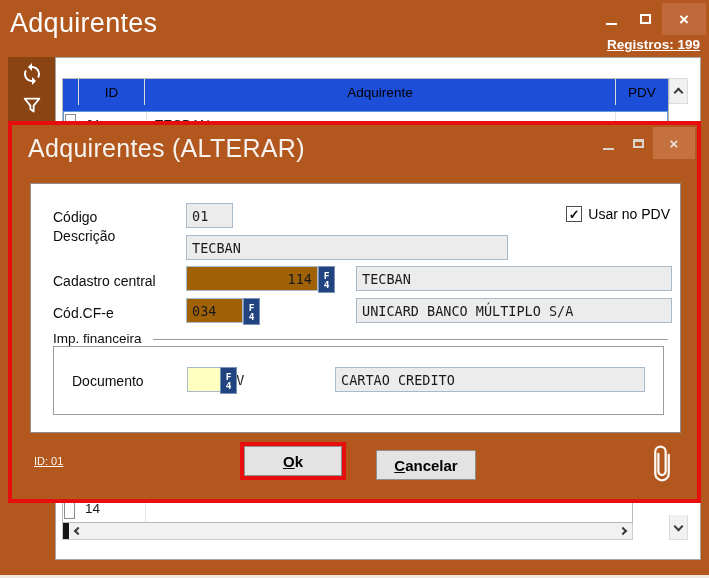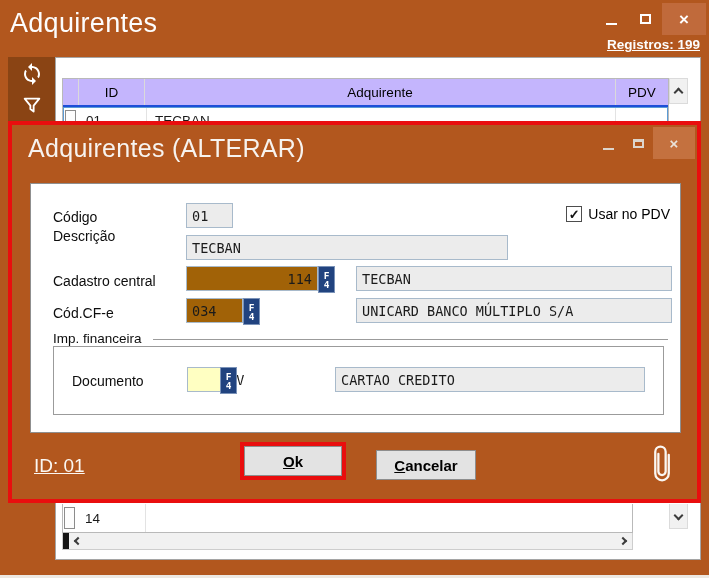--- a/index.html
+++ b/index.html
@@ -23,33 +23,33 @@
   .mw-registros{position:absolute;top:37px;right:9px;font-size:13.5px;font-weight:600;color:#FDFDFD;text-decoration:underline;}
 
   .mw-sidebar{position:absolute;left:8px;top:57px;width:47px;height:64px;background:#8A4414;}
   .sb-icon{position:absolute;left:11px;width:26px;height:26px;display:flex;align-items:center;justify-content:center;}
 
   .mw-content{position:absolute;left:55px;top:57px;width:646px;height:503px;background:#fff;border:1px solid #A5A5A5;box-sizing:border-box;}
 
   
   .tbl-top{position:absolute;left:6px;top:20px;right:12px;display:flex;align-items:flex-start;}
   .tbl-main{flex:1;border:1px solid #B9B9B9;}
-  .tbl-header{display:flex;height:26px;background:#c4b5fd;border-bottom:2px solid #1d4ed8;}
+  .tbl-header{display:flex;height:26px;background:#1d4ed8;border-bottom:6px solid #1d4ed8;}
   .th{display:flex;align-items:center;justify-content:center;font-size:13.5px;color:#000;border-right:1px solid #DADADA;box-sizing:border-box;}
   .c-sel{width:16px;}.c-id{width:66px;}.c-name{flex:1;}.c-pdv{width:52px;border-right:none;}
   .tbl-row{display:flex;height:26px;background:#fff;font-size:13.5px;color:#1a1a1a;align-items:center;}
   .row-selected{border:1px solid #5B9BD5;box-sizing:border-box;height:27px;}
   .td{display:flex;align-items:center;height:100%;box-sizing:border-box;}
   .td.c-id{padding-left:6px;}
   .td.c-name{padding-left:8px;border-left:1px solid #E3E3E3;}
   .td.c-pdv{border-left:1px solid #E3E3E3;}
   .row-indicator{display:block;width:9px;height:20px;background:#FDFDFD;border:1px solid #8C8C8C;margin-left:1px;}
   .vscroll{width:19px;background:#F1F1F1;border:1px solid #DBDBDB;box-sizing:border-box;display:flex;flex-direction:column;}
   .vs-btn{height:24px;display:flex;align-items:center;justify-content:center;}
-  .tbl-bottom{position:absolute;left:6px;top:446px;right:12px;display:flex;align-items:flex-start;gap:36px;}
+  .tbl-bottom{position:absolute;left:6px;top:436px;right:12px;display:flex;align-items:flex-end;gap:36px;}
   .tb-left{flex:1;display:flex;flex-direction:column;}
   .row14{height:29px;border:1px solid #B9B9B9;border-top:none;box-sizing:border-box;}
   .hscroll{height:17px;background:#F1F1F1;border:1px solid #CDCDCD;border-top:none;display:flex;align-items:center;box-sizing:border-box;}
   .hthumb{width:6px;height:100%;background:#161616;}
   .hs-btn{width:18px;height:100%;display:flex;align-items:center;justify-content:center;}
   .htrack{flex:1;height:100%;}
   .vscroll-b{width:19px;display:flex;flex-direction:column;background:#F1F1F1;border:1px solid #DBDBDB;border-top:none;box-sizing:border-box;}
   .vs-corner{flex:1;}
 
   .chev{display:block;width:7px;height:7px;border-right:2px solid #3c3c3c;border-bottom:2px solid #3c3c3c;box-sizing:border-box;}
@@ -79,21 +79,21 @@
   .f4{position:absolute;width:17px;height:27px;background:#21437F;border:1px solid #7A92B8;box-sizing:border-box;
       display:flex;flex-direction:column;align-items:center;justify-content:center;
       color:#fff;font-family:"DejaVu Sans Mono", monospace;font-weight:bold;font-size:9.5px;line-height:9px;}
   .chk-row{position:absolute;right:10px;top:22px;display:flex;align-items:center;}
   .chk-box{width:16px;height:16px;background:#fff;border:1px solid #4d4d4d;box-sizing:border-box;
            display:flex;align-items:center;justify-content:center;font-size:13px;font-weight:bold;color:#111;line-height:1;}
   .chk-lbl{margin-left:6px;font-size:14px;color:#000000;}
   .grp-line{position:absolute;height:1px;background:#9B9B9B;}
   .grp-box{position:absolute;border:1px solid #9B9B9B;box-sizing:border-box;}
 
-  .id-link{position:absolute;left:22px;top:330px;font-size:19px;color:#FBF7F2;text-decoration:underline;}
+  .id-link{position:absolute;left:22px;top:330px;font-size:11px;color:#FBF7F2;text-decoration:underline;}
   .ok-wrap{position:absolute;left:228px;top:317px;border:4px solid #E90E0E;}
   .btn{background:#E3E3E3;border:1px solid #8E8E8E;box-sizing:border-box;display:flex;align-items:center;justify-content:center;
        font-size:15px;font-weight:bold;color:#000;}
   .btn-ok{width:98px;height:30px;}
   .btn-cancel{position:absolute;left:364px;top:325px;width:100px;height:30px;}
   .u{text-decoration:underline;}
   .paperclip{position:absolute;right:22px;top:310px;}
 </style>
 </head>
 <body>

